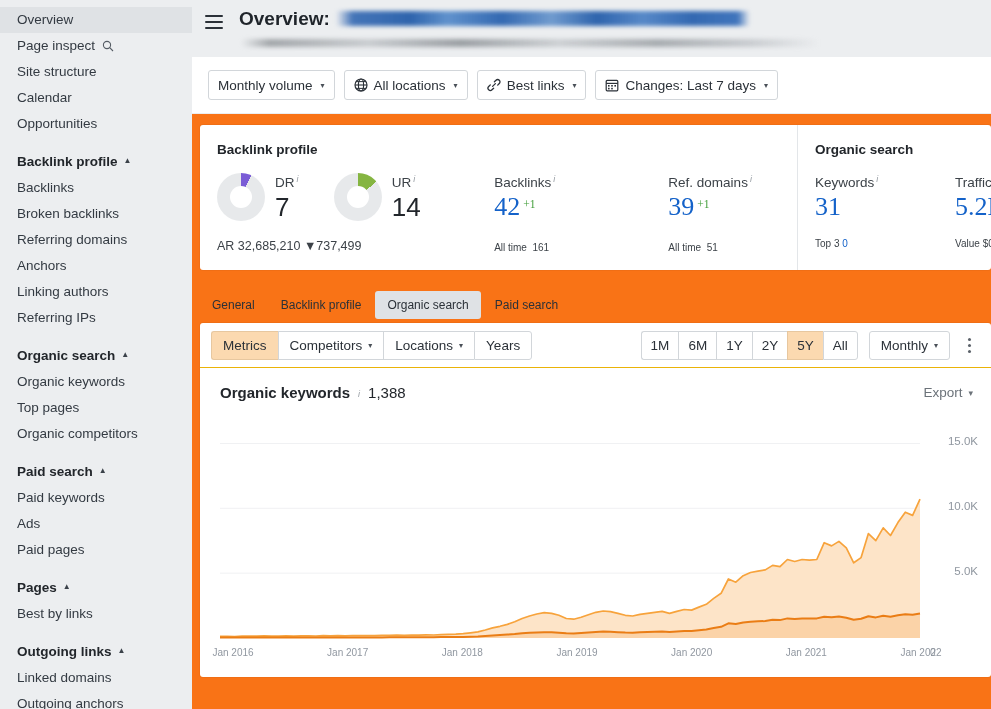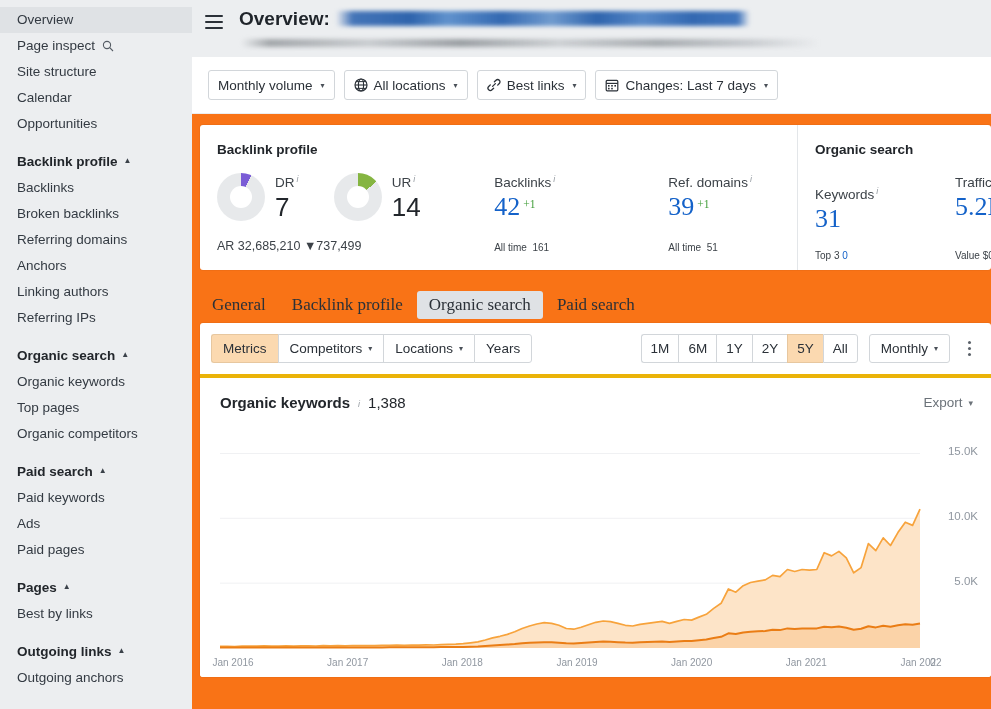--- a/index.html
+++ b/index.html
@@ -129,21 +129,21 @@
   .card { padding: 17px 0 0 17px; position: relative; }
   .card.backlink { width: 597px; }
   .card.organic { flex: 1 1 auto; border-left: 1px solid #e3e6e9; }
   .card-title { font-size: 13.5px; font-weight: bold; color: #22262b; margin-bottom: 16px; }
   .metric-row { display: flex; }
   .metric { position: relative; }
   .metric.m-dr   { width: 118px; }
   .metric.m-ur   { width: 162px; }
   .metric.m-bl   { width: 176px; }
   .metric.m-rd   { width: 130px; }
-  .metric.m-kw   { width: 140px; margin-top: 12px; }
+  .metric.m-kw   { width: 140px; }
   .metric.m-tr   { width: 140px; }
   .with-donut { display: flex; align-items: flex-start; gap: 10px; }
   .donut { width: 48px; height: 48px; border-radius: 50%; position: relative; flex: 0 0 48px; }
   .donut::after {
     content: ""; position: absolute; left: 13px; top: 13px;
     width: 22px; height: 22px; background: #fff; border-radius: 50%;
   }
   .donut.dr { background: conic-gradient(#7a5cd6 0deg 25deg, #e7e9eb 25deg 360deg); }
   .donut.ur { background: conic-gradient(#85b541 0deg 50deg, #e7e9eb 50deg 360deg); }
   .metric-label {
@@ -161,35 +161,35 @@
   .metric-sub .blue { color: #1462c9; }
   .ar-line {
     position: absolute; left: 17px; bottom: 17px;
     font-size: 12.5px; color: #3c4248; white-space: nowrap;
   }
 
   
   .tabs { display: flex; align-items: center; gap: 2px; padding: 17px 0 0 8px; height: 53px; }
   .tab {
     height: 28px; line-height: 28px; padding: 0 12px;
-    font-size: 17px; color: #2b3138; border-radius: 3px;
-    cursor: pointer; white-space: nowrap; font-family: Liberation Serif, serif;
+    font-size: 12px; color: #2b3138; border-radius: 3px;
+    cursor: pointer; white-space: nowrap;
   }
   .tab.active { background: #dfe2e5; }
 
   
   .chart-panel {
     margin-left: 8px; background: #fff; border-radius: 3px;
     height: 354px; position: relative; overflow: hidden;
     box-shadow: 0 0 0 1px rgba(0,0,0,.035);
   }
   .chart-toolbar {
-    height: 55px; display: flex; align-items: center;
+    height: 45px; display: flex; align-items: center;
     padding: 0 14px 0 11px; justify-content: space-between;
-    border-bottom: 4px solid #eab308;
+    border-bottom: 1px solid #eab308;
   }
   .seg-group { display: inline-flex; }
   .seg {
     height: 29px; line-height: 27px; padding: 0 11px;
     border: 1px solid #d2d6da; border-right-width: 0;
     background: #fff; color: #2b3138; font-size: 13.5px;
     cursor: pointer; white-space: nowrap;
     display: inline-flex; align-items: center; gap: 6px;
     font-family: "Liberation Sans", sans-serif;
   }
@@ -311,20 +311,23 @@
         <span>Pages</span>
         <span class="caret">▲</span>
       </div>
       <div class="nav-item">
         <span>Best by links</span>
       </div>
       <div class="nav-gap"></div>
       <div class="nav-group">
         <span>Outgoing links</span>
         <span class="caret">▲</span>
+      </div>
+      <div class="nav-item">
+        <span>Linked domains</span>
       </div>
       <div class="nav-item">
         <span>Outgoing anchors</span>
       </div>
     </nav>
 
   <section class="main">
 
     <div class="page-header">
       <div class="burger">

